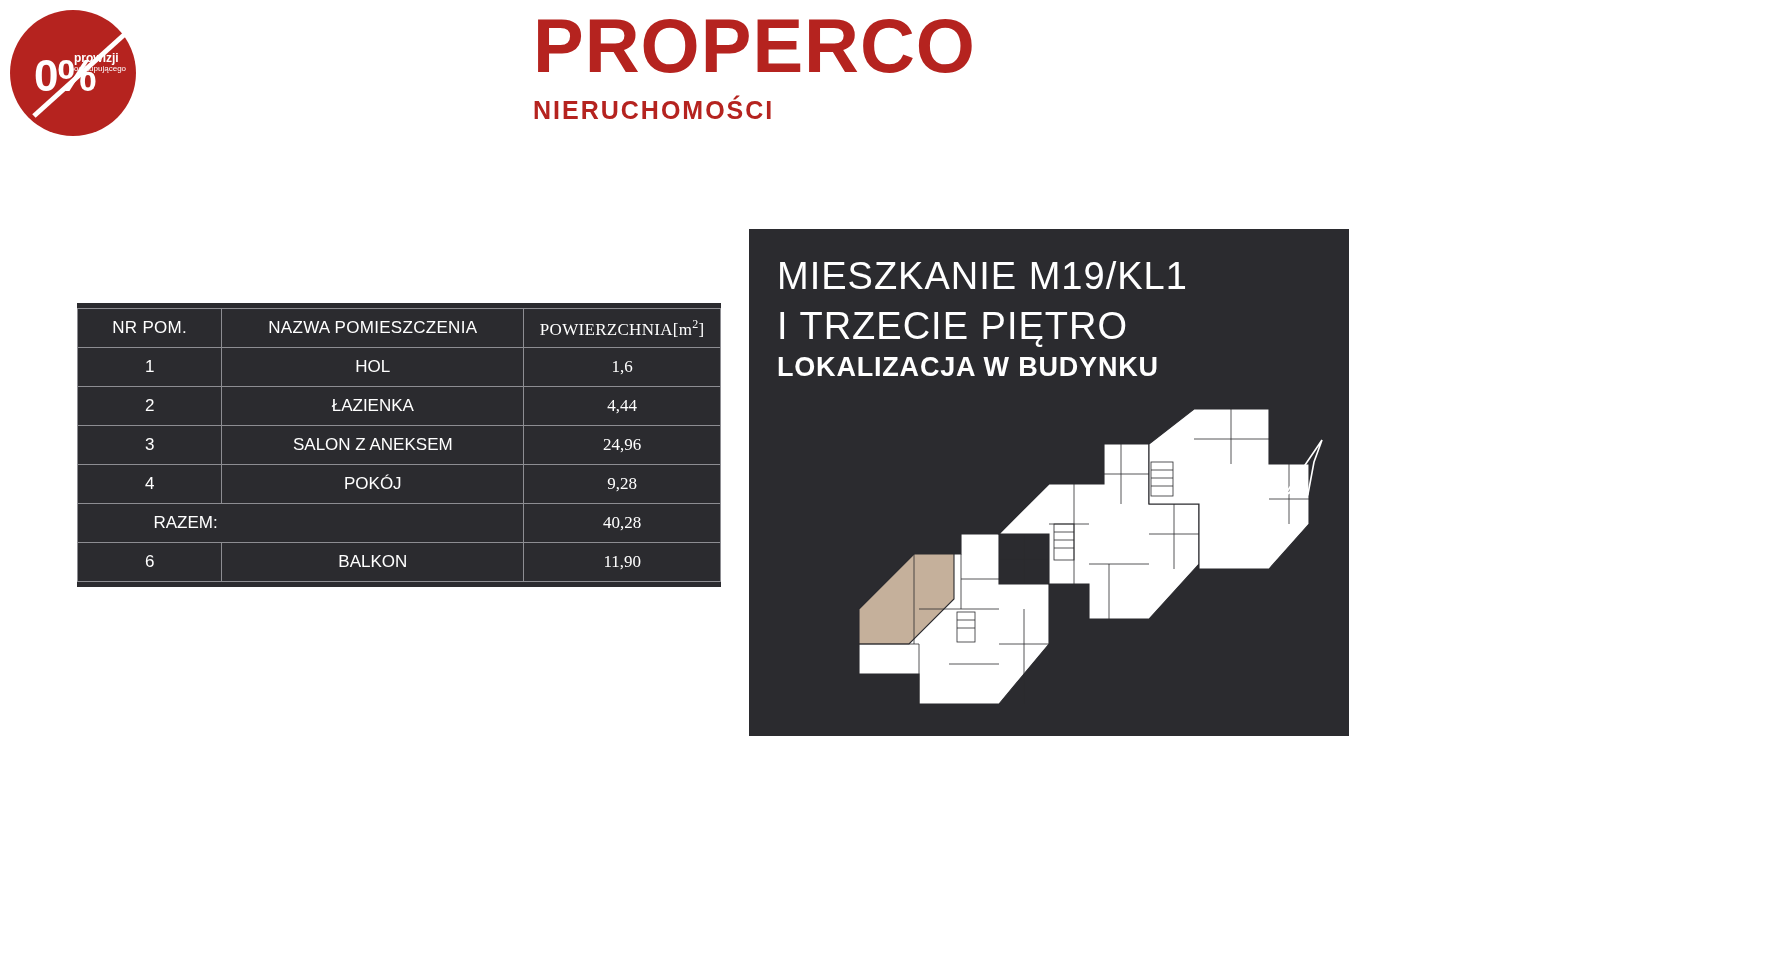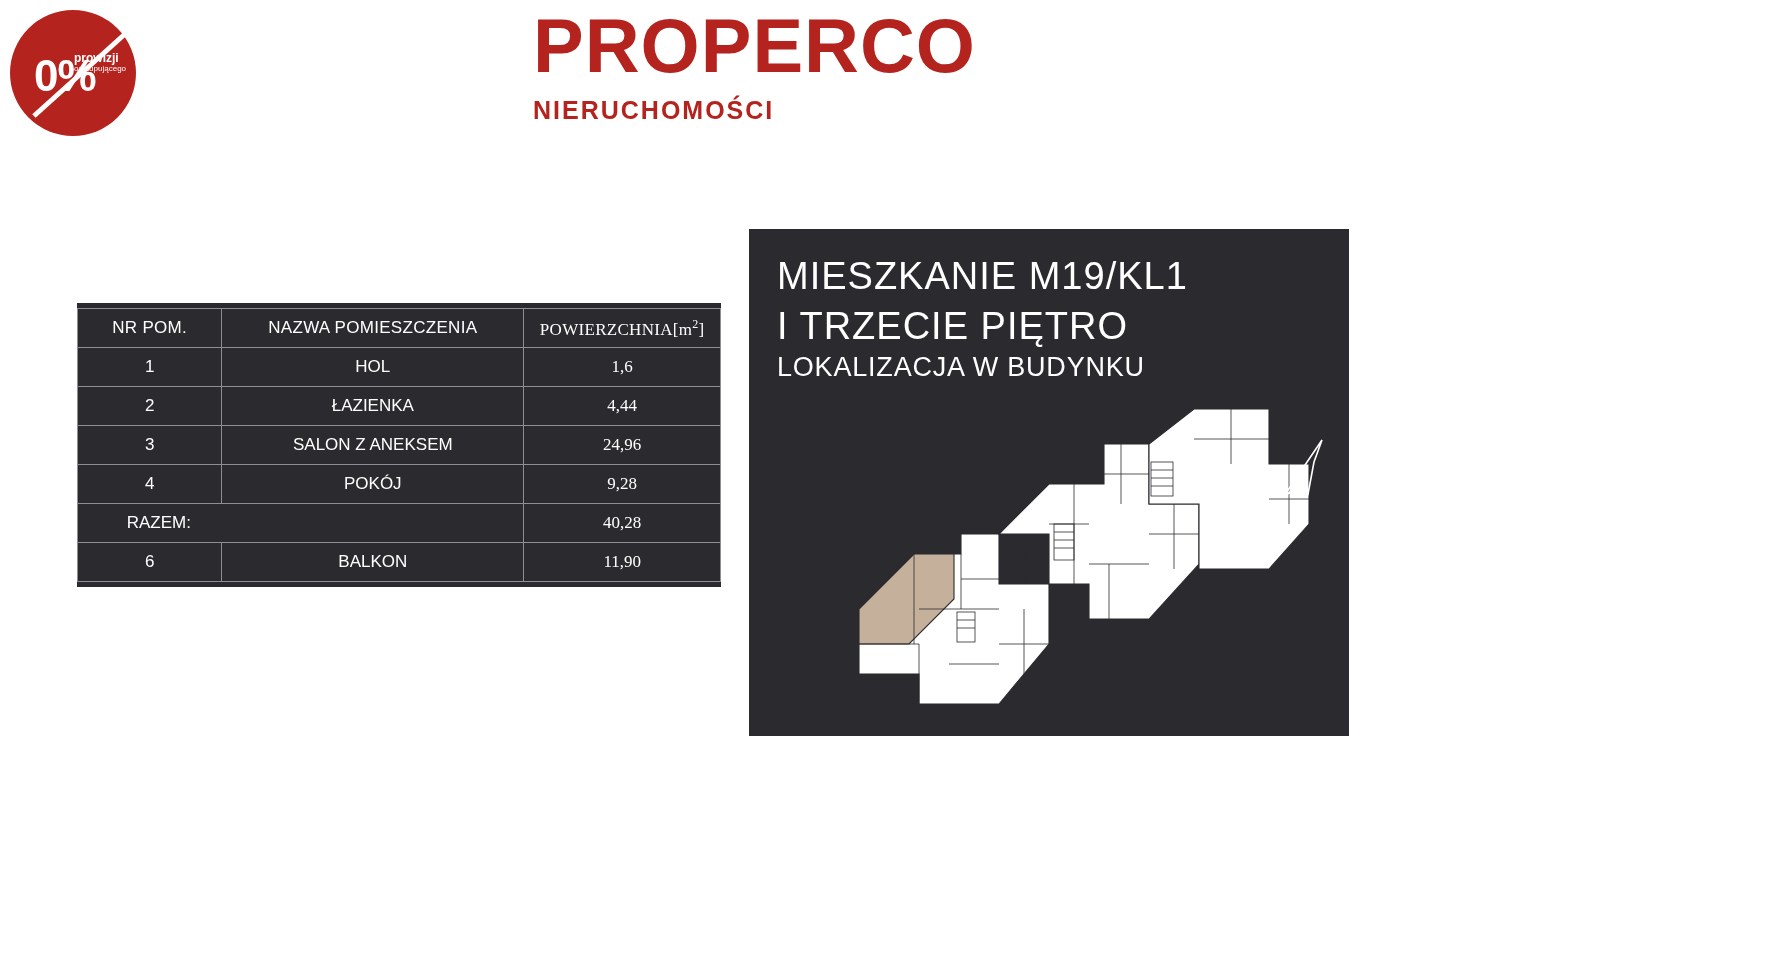--- a/index.html
+++ b/index.html
@@ -113,21 +113,21 @@
     height: 38px;
     text-align: center;
     font-weight: normal;
     padding: 0 4px;
   }
   table.rooms .c1 { width: 128px; }
   table.rooms .c2 { width: 322px; }
   table.rooms .c3 { width: 192px; font-family: Liberation Serif, serif; }
   table.rooms thead td { font-size: 17px; letter-spacing: .3px; margin-left: 28px; }
   table.rooms tr.total td.label {
-    text-align: center;
+    text-align: right;
     padding-left: 22px;
     border-right: none;
   }
   table.rooms tr.total td.blank {
     border-left: none;
     border-right: none;
   }
   .top-cap, .bottom-cap {
     width: 644px;
     height: 5px;
@@ -157,21 +157,21 @@
     line-height: 1.32;
     font-weight: normal;
   }
   #location-panel .t2 {
     position: absolute;
     left: 28px;
     top: 123px;
     color: #ffffff;
     font-size: 27px;
     letter-spacing: .8px;
-    font-weight: normal;
+    font-weight: bold;
   }
   #plan-svg {
     position: absolute;
     left: 100px;
     top: 175px;
     width: 500px;
     height: 330px;
   }
   #north-arrow {
     position: absolute;

